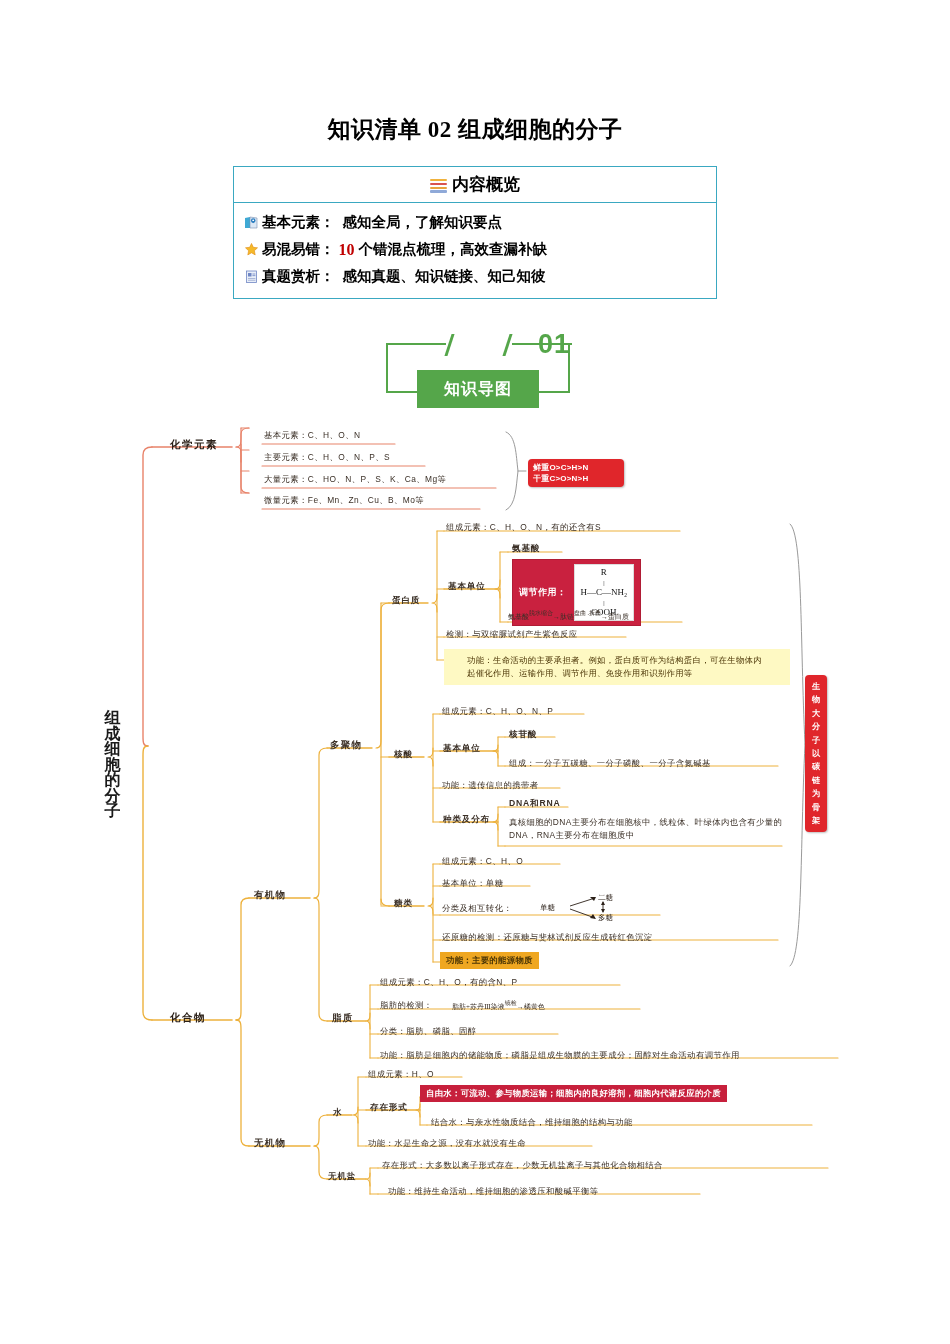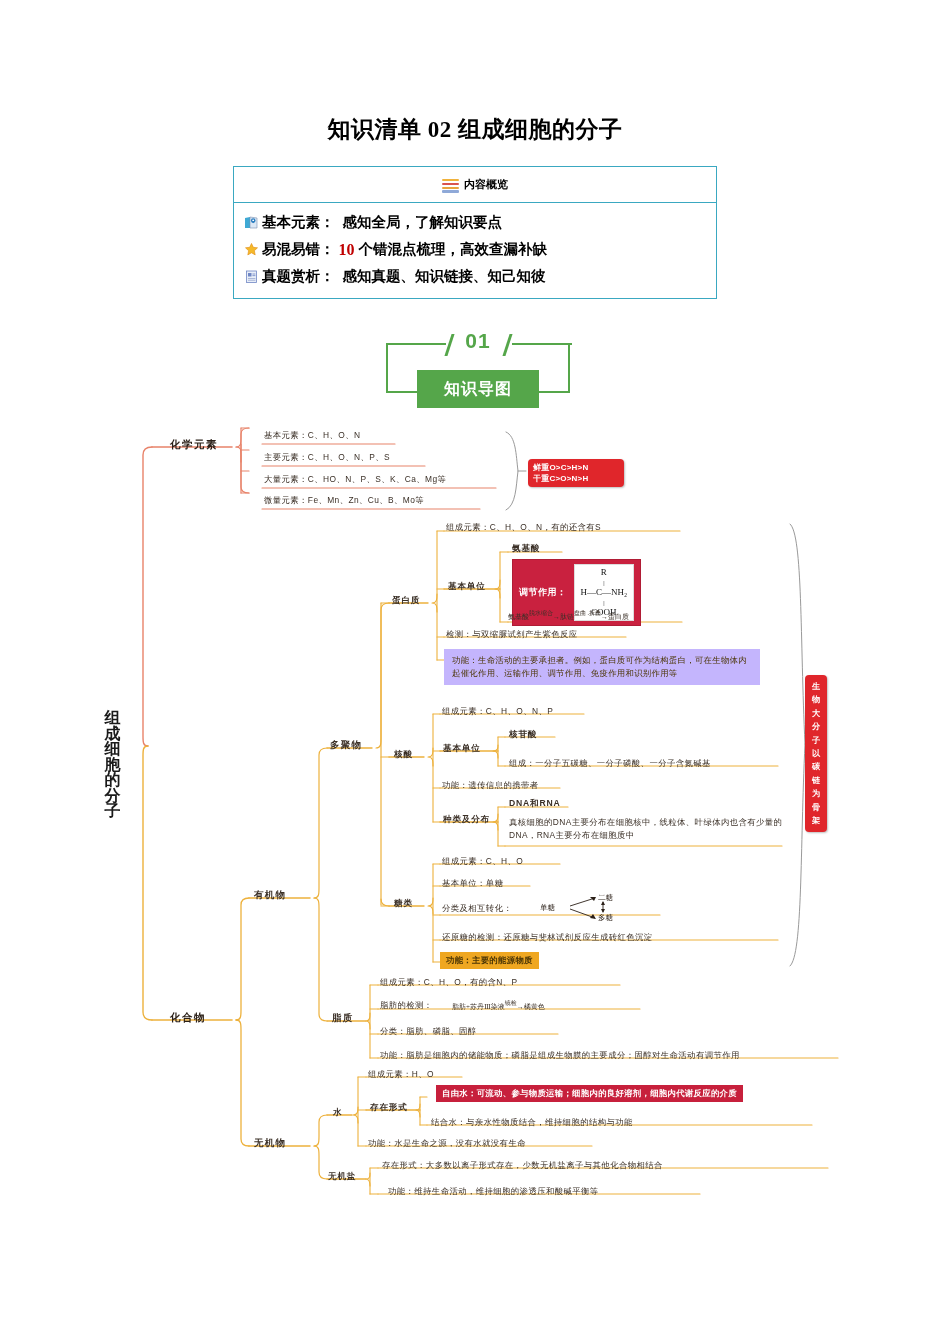--- a/index.html
+++ b/index.html
@@ -19,21 +19,21 @@
 
   
   .overview{
     position:absolute;left:233px;top:166px;width:484px;
     border:1px solid #3aa8c1;box-sizing:border-box;background:#fff;
   }
   .ov-head{
     border-bottom:1px solid #3aa8c1;height:35px;
     display:flex;align-items:center;justify-content:center;gap:5px;
     font-family:"Liberation Serif","DejaVu Serif",serif;
-    font-size:11px;font-weight:bold;color:#000;
+    font-size:17px;font-weight:bold;color:#000;
   }
   .ov-body{padding:6px 10px 8px 10px;}
   .ov-row{
     display:flex;align-items:center;gap:2px;height:27px;
     font-family:"Liberation Serif","DejaVu Serif",serif;
     font-size:14.5px;font-weight:bold;color:#000;white-space:nowrap;
   }
   .ov-row .num{color:#c00000;font-size:16px;padding:0 2px;}
   .ov-ico{width:15px;height:15px;flex:0 0 15px;position:relative;margin-right:1px;}
 
@@ -47,22 +47,22 @@
 
   
   .sec-wrap{position:absolute;left:386px;top:329px;width:186px;height:80px;}
   .sec-frame{
     position:absolute;left:0;top:14px;width:184px;height:50px;
     border:2px solid #55a64a;border-top:none;box-sizing:border-box;
   }
   .sec-frame-l{position:absolute;left:0;top:14px;width:60px;height:2px;background:#55a64a;}
   .sec-frame-r{position:absolute;right:0;top:14px;width:60px;height:2px;background:#55a64a;}
   .sec-num{
-    position:absolute;left:0;top:0;width:184px;text-align:center;
-    font-size:21px;font-weight:bold;color:#55a64a;letter-spacing:1px;
+    position:absolute;left:0;top:0;width:184px;text-align:right;
+    font-size:27px;font-weight:bold;color:#55a64a;letter-spacing:1px;
   }
   .slash{position:absolute;width:3px;height:22px;background:#55a64a;top:5px;}
   .slash.l{left:62px;transform:skewX(-18deg);}
   .slash.r{left:120px;transform:skewX(-18deg);}
   .sec-chip{
     position:absolute;left:31px;top:41px;width:122px;height:38px;background:#55a64a;
     display:flex;align-items:center;justify-content:center;
     color:#fff;font-size:16px;font-weight:bold;letter-spacing:1px;
     font-family:"Liberation Serif","DejaVu Serif",serif;
   }
@@ -101,22 +101,22 @@
     position:absolute;background:#c7203c;color:#fff;
     font-size:8.4px;font-weight:bold;padding:3px 6px;letter-spacing:.3px;
     white-space:nowrap;
   }
   .band-orange{
     position:absolute;background:#efa721;color:#4a3505;
     font-size:8.4px;font-weight:bold;padding:3px 6px;letter-spacing:.3px;
     white-space:nowrap;
   }
   .box-orange-multi{
-    position:absolute;background:#c4b5fd;color:#4b3506;
-    font-size:8.4px;line-height:12.8px;padding:5px 8px;letter-spacing:.3px;
+    position:absolute;background:#fef9c3;color:#4b3506;
+    font-size:8.4px;line-height:12.8px;padding:5px 23px;letter-spacing:.3px;
     font-weight:normal;
   }
   .box-crimson{
     position:absolute;background:#c9213f;border:1px solid #b01c35;
     padding:4px 6px;display:flex;align-items:center;gap:7px;
   }
   .box-crimson .cap{color:#fff;font-size:9px;font-weight:bold;letter-spacing:.5px;}
   .formula{
     background:#fff;border:1px solid #ddd;padding:2px 6px 3px 6px;
     font-family:"Liberation Serif","DejaVu Serif",serif;
@@ -444,21 +444,21 @@
     <div class="node leaf" style="left:380px;top:1000px;">脂肪的检测：</div>
     <div class="rxn" style="left:452px;top:1002px;">
       <span>脂肪+苏丹Ⅲ染液</span><span class="over">镜检</span><span>→</span><span>橘黄色</span>
     </div>
     <div class="node leaf" style="left:380px;top:1026px;">分类：脂肪、磷脂、固醇</div>
     <div class="node leaf" style="left:380px;top:1050px;">功能：脂肪是细胞内的储能物质；磷脂是组成生物膜的主要成分；固醇对生命活动有调节作用</div>
 
     <div class="node lab3" style="left:333px;top:1107px;">水</div>
     <div class="node leaf" style="left:368px;top:1069px;">组成元素：H、O</div>
     <div class="node lab3" style="left:370px;top:1102px;">存在形式</div>
-    <div class="band-red" style="left:436px;top:1085px;">自由水：可流动、参与物质运输；细胞内的良好溶剂，细胞内代谢反应的介质</div>
+    <div class="band-red" style="left:420px;top:1085px;">自由水：可流动、参与物质运输；细胞内的良好溶剂，细胞内代谢反应的介质</div>
     <div class="node leaf" style="left:431px;top:1117px;">结合水：与亲水性物质结合，维持细胞的结构与功能</div>
     <div class="node leaf" style="left:368px;top:1138px;">功能：水是生命之源，没有水就没有生命</div>
 
     <div class="node lab3" style="left:328px;top:1171px;">无机盐</div>
     <div class="node leaf" style="left:382px;top:1160px;">存在形式：大多数以离子形式存在，少数无机盐离子与其他化合物相结合</div>
     <div class="node leaf" style="left:388px;top:1186px;text-align:right;">功能：维持生命活动，维持细胞的渗透压和酸碱平衡等</div>
 
   </div>
 
 </div>

